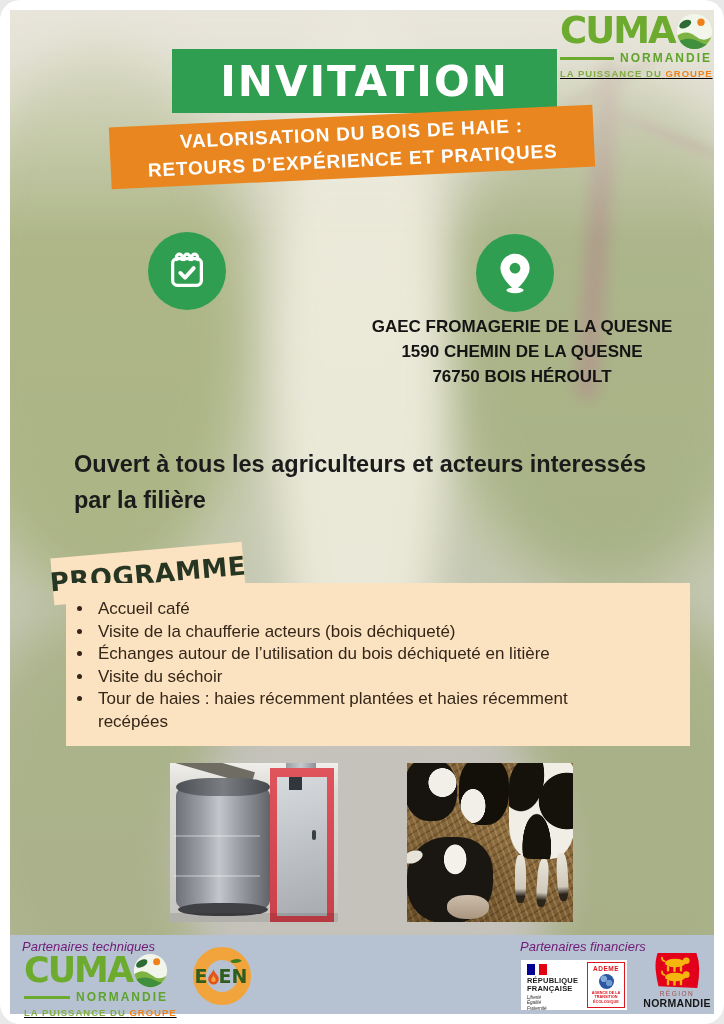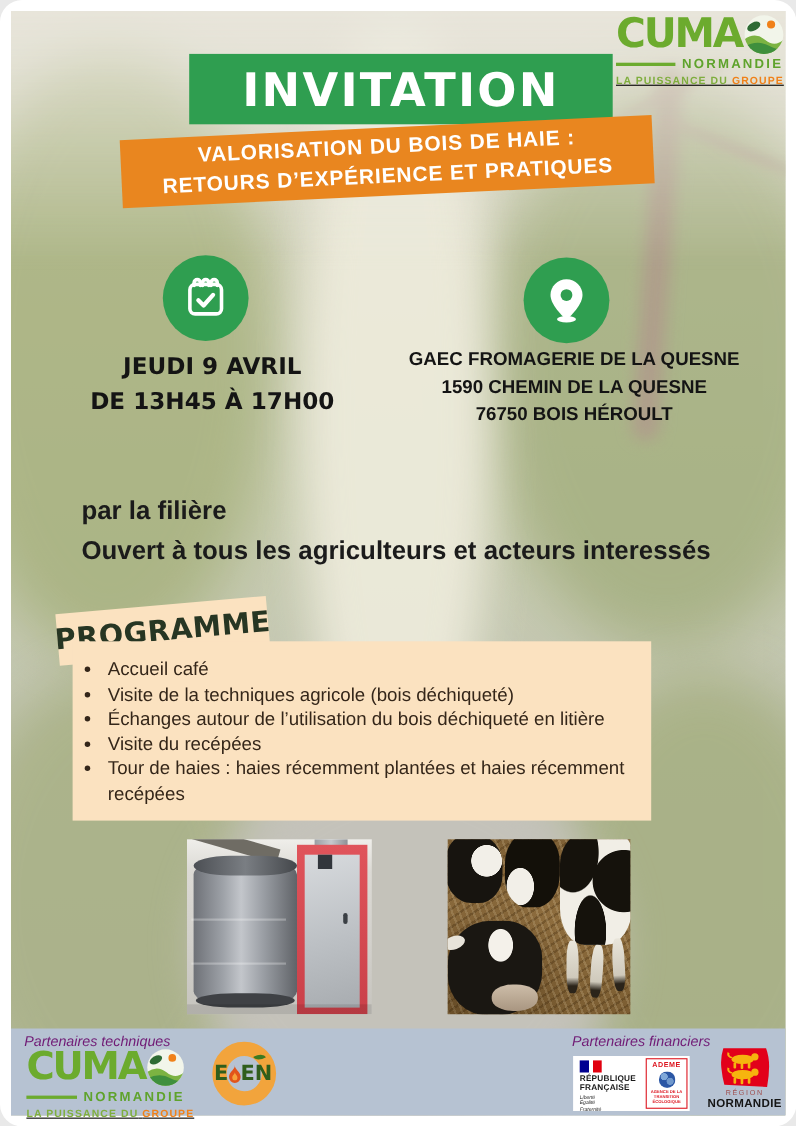--- a/index.html
+++ b/index.html
@@ -57,21 +57,21 @@
       font-weight:800;font-size:21px;color:#141414;line-height:32px;white-space:nowrap;}
   .loc-text{left:362px;top:314px;width:320px;text-align:center;font-weight:800;
       font-size:17px;color:#141414;line-height:25px;white-space:nowrap;}
 
   .audience{left:74px;top:446px;width:620px;font-weight:700;font-size:23.5px;color:#1b1b1b;line-height:36px;}
 
   
   .prog-tag{left:52px;top:550px;width:192px;height:47px;background:#fbe2c0;transform:rotate(-5deg);
       display:flex;align-items:center;justify-content:center;}
   .prog-tag span{font-family:"DejaVu Sans",sans-serif;font-weight:800;font-size:26px;color:#273623;letter-spacing:.5px;}
-  .prog-box{left:66px;top:583px;width:526px;height:163px;background:#fbe2c0;}
+  .prog-box{left:66px;top:583px;width:624px;height:163px;background:#fbe2c0;}
   .prog-box ul{margin:15px 0 0 28px;padding:0;}
   .prog-box li{font-size:17px;color:#342619;line-height:22.5px;max-width:515px;padding-left:4px;}
 
   
   .ph{overflow:hidden;}
   .ph-boiler{left:170px;top:763px;width:168px;height:159px;
       background:linear-gradient(180deg,#efeeea 0%,#dcdad5 18%,#d2d0cb 60%,#c6c4be 100%);}
   .beam{position:absolute;left:-10px;top:-4px;width:95px;height:13px;background:#6f6c64;transform:rotate(16deg);}
   .pipe{position:absolute;left:116px;top:0;width:30px;height:15px;border-radius:0 0 9px 9px;
       background:linear-gradient(90deg,#9a9ea3,#c6c9cd 50%,#8d9196);}
@@ -214,52 +214,48 @@
     <svg width="46" height="46" viewBox="0 0 48 48">
       <g fill="none" stroke="#ffffff" stroke-width="3.4" stroke-linecap="round" stroke-linejoin="round">
         <rect x="9" y="11" width="30" height="28" rx="5"></rect>
         <path d="M13 12 v-2.5 a3 3 0 0 1 6 0 V12"></path>
         <path d="M21 12 v-2.5 a3 3 0 0 1 6 0 V12"></path>
         <path d="M29 12 v-2.5 a3 3 0 0 1 6 0 V12"></path>
         <polyline points="17,26 22,31 31,21" stroke-width="4"></polyline>
       </g>
     </svg>
   </div>
-  <div class="abs date-text">
-    <div>JEUDI 9 AVRIL</div>
-    <div>DE 13H45 À 17H00</div>
-  </div>
 
   <div class="abs badge badge-pin">
     <svg width="46" height="46" viewBox="0 0 48 48">
       <ellipse cx="24" cy="42" rx="9" ry="3" fill="#ffffff"></ellipse>
       <path d="M24 4c-8.5 0-15.2 6.7-15.2 15 0 10.6 15.2 23.5 15.2 23.5S39.2 29.6 39.2 19C39.2 10.7 32.5 4 24 4z" fill="#ffffff"></path>
       <circle cx="24" cy="19" r="5.6" fill="#2f9e50"></circle>
     </svg>
   </div>
   <div class="abs loc-text">
     <div>GAEC FROMAGERIE DE LA QUESNE</div>
     <div>1590 CHEMIN DE LA QUESNE</div>
     <div>76750 BOIS HÉROULT</div>
   </div>
 
   <div class="abs audience">
+    <div>Ouvert à tous les agriculteurs et acteurs interessés</div>
     <div>par la filière</div>
-    <div>Ouvert à tous les agriculteurs et acteurs interessés</div>
   </div>
 
   <div class="abs prog-tag">
     <span>PROGRAMME</span>
   </div>
   <div class="abs prog-box">
     <ul>
       <li>Accueil café</li>
-      <li>Visite de la techniques agricole (bois déchiqueté)</li>
+      <li>Visite de la chaufferie acteurs (bois déchiqueté)</li>
       <li>Échanges autour de l’utilisation du bois déchiqueté en litière</li>
-      <li>Visite du recépées</li>
+      <li>Visite du séchoir</li>
       <li>Tour de haies : haies récemment plantées et haies récemment recépées</li>
     </ul>
   </div>
 
   <div class="abs ph ph-boiler">
     <div class="beam"></div>
     <div class="pipe"></div>
     <div class="tank"></div>
     <div class="seam" style="top:72px;"></div>
     <div class="seam" style="top:112px;"></div>

